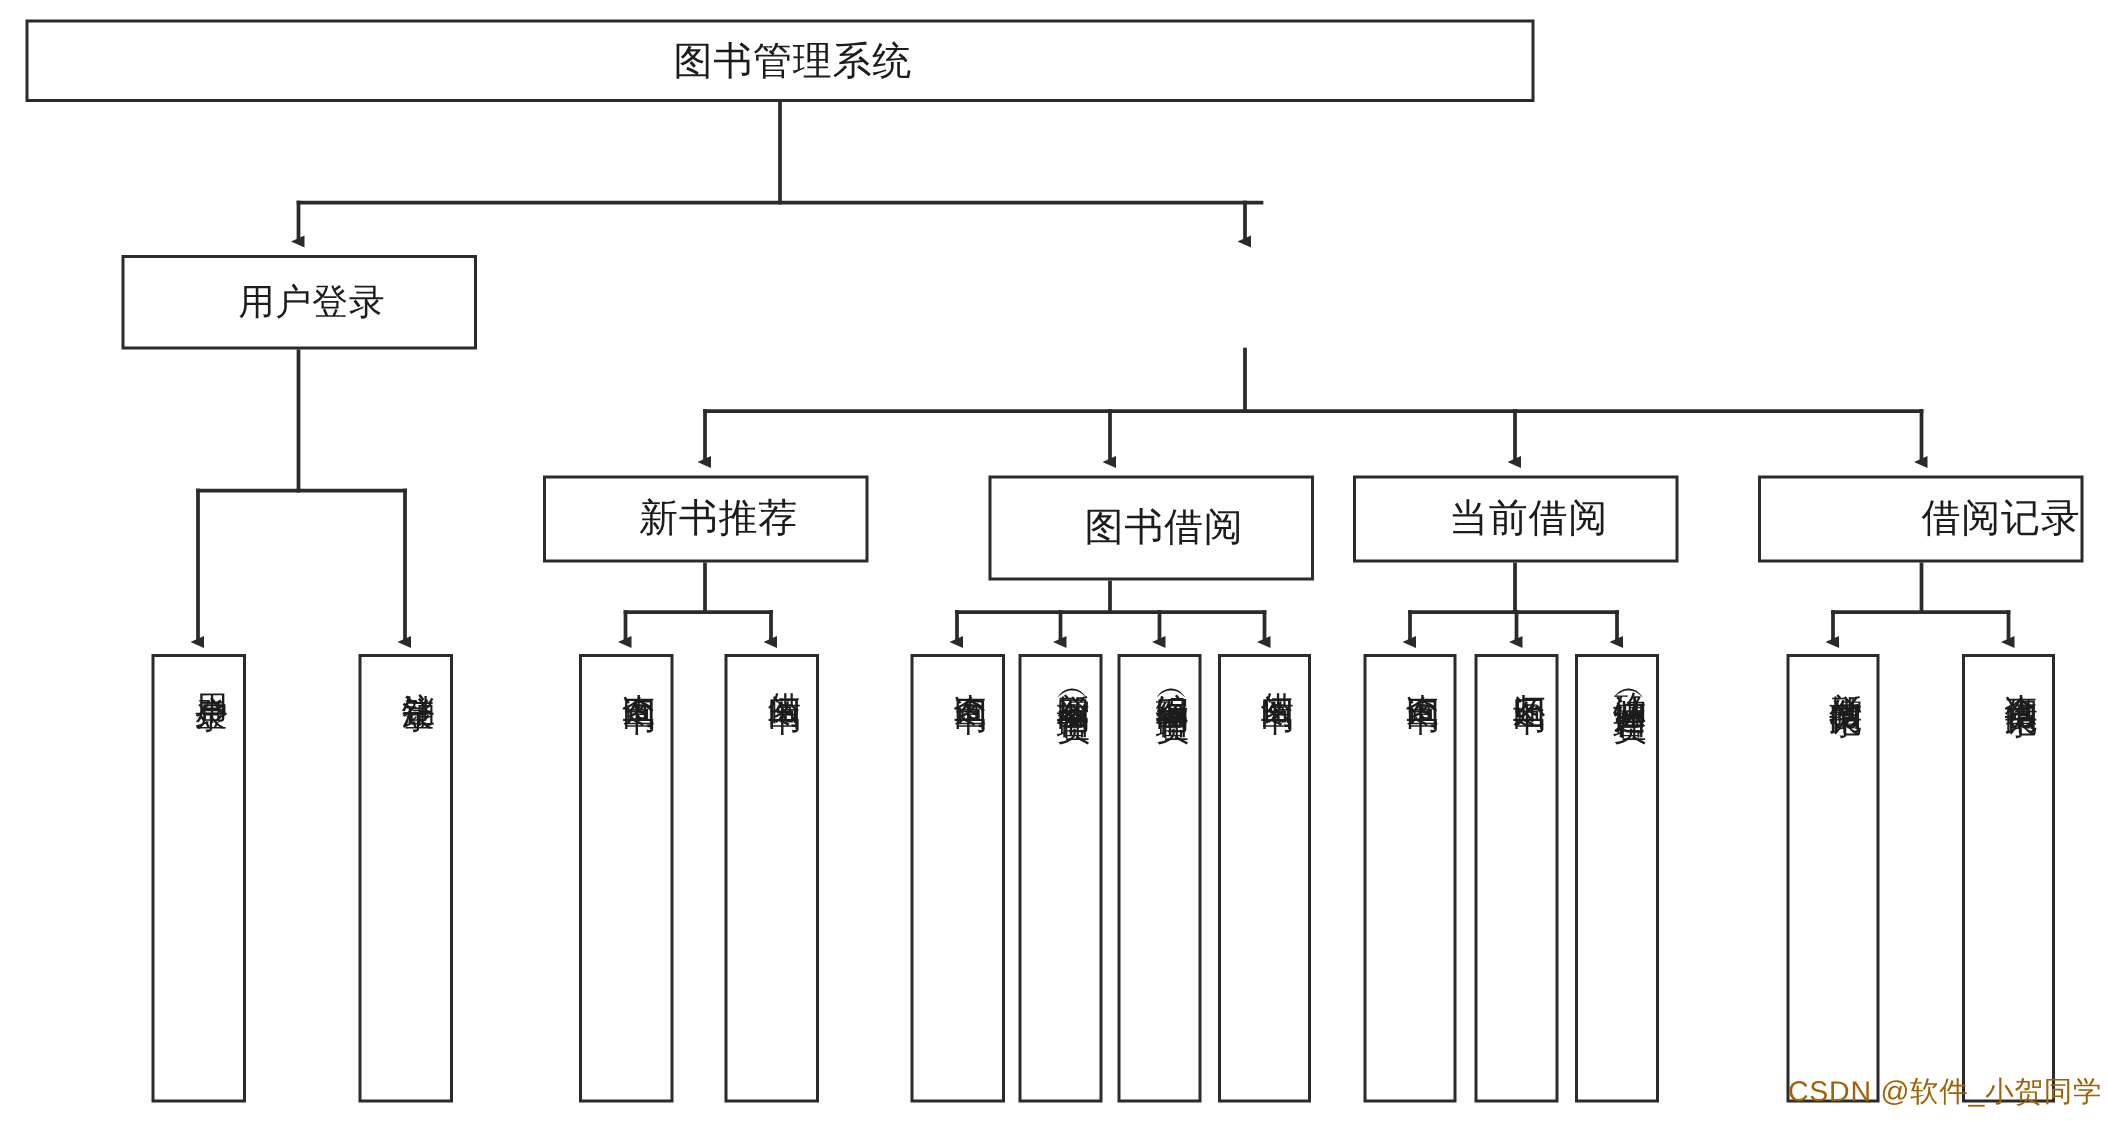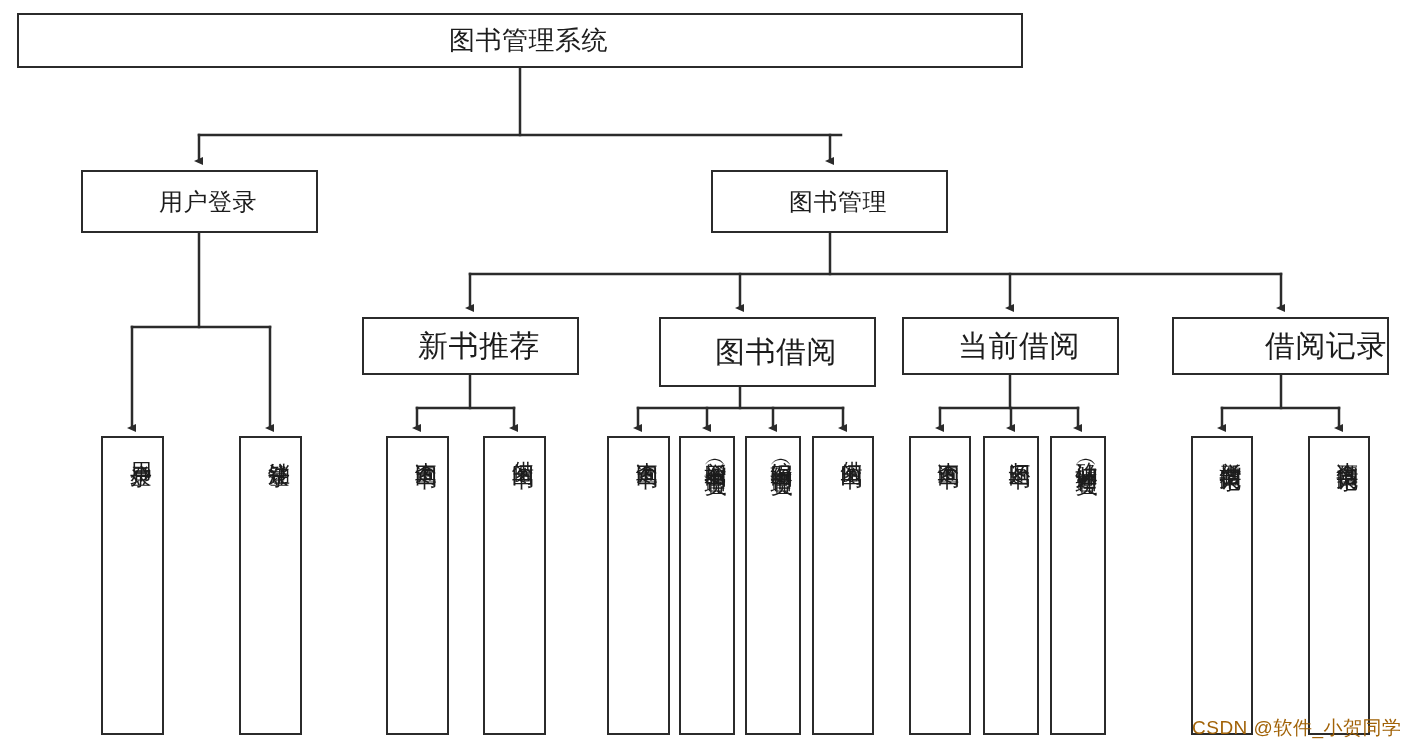--- a/index.html
+++ b/index.html
@@ -32,21 +32,21 @@
     border: 2.5px solid #2b2b2b;
     background: #ffffff;
     display: flex;
     align-items: center;
     justify-content: center;
     overflow: hidden;
     padding-left: 17px;
   }
   .node.root  { font-size: 26px; }
   .node.lvl2  { font-size: 24px; }
-  .node.lvl3  { font-size: 30px; }
+  .node.lvl3  { font-size: 26px; }
   .node-label {
     line-height: 1.15;
     letter-spacing: 0.5px;
     white-space: nowrap;
     color: #1c1c1c;
   }
   
   .node.leaf {
     border-width: 2.5px;
     align-items: flex-start;
@@ -126,23 +126,20 @@
     </g>
   </svg>
 
   <div class="node root" style="left: 17px; top: 13px; width: 1006px; height: 55px;">
     <span class="node-label">图书管理系统</span>
   </div>
 
   <div class="node lvl2" style="left: 81px; top: 170px; width: 237px; height: 63px;">
     <span class="node-label">用户登录</span>
   </div>
-  <div class="node lvl2" style="left: 711px; top: 170px; width: 237px; height: 63px;">
-    <span class="node-label">图书管理</span>
-  </div>
 
   <div class="node lvl3" style="left: 362px; top: 317px; width: 217px; height: 58px;">
     <span class="node-label">新书推荐</span>
   </div>
   <div class="node lvl3" style="left: 659px; top: 317px; width: 217px; height: 70px;">
     <span class="node-label">图书借阅</span>
   </div>
   <div class="node lvl3" style="left: 902px; top: 317px; width: 217px; height: 58px;">
     <span class="node-label">当前借阅</span>
   </div>

